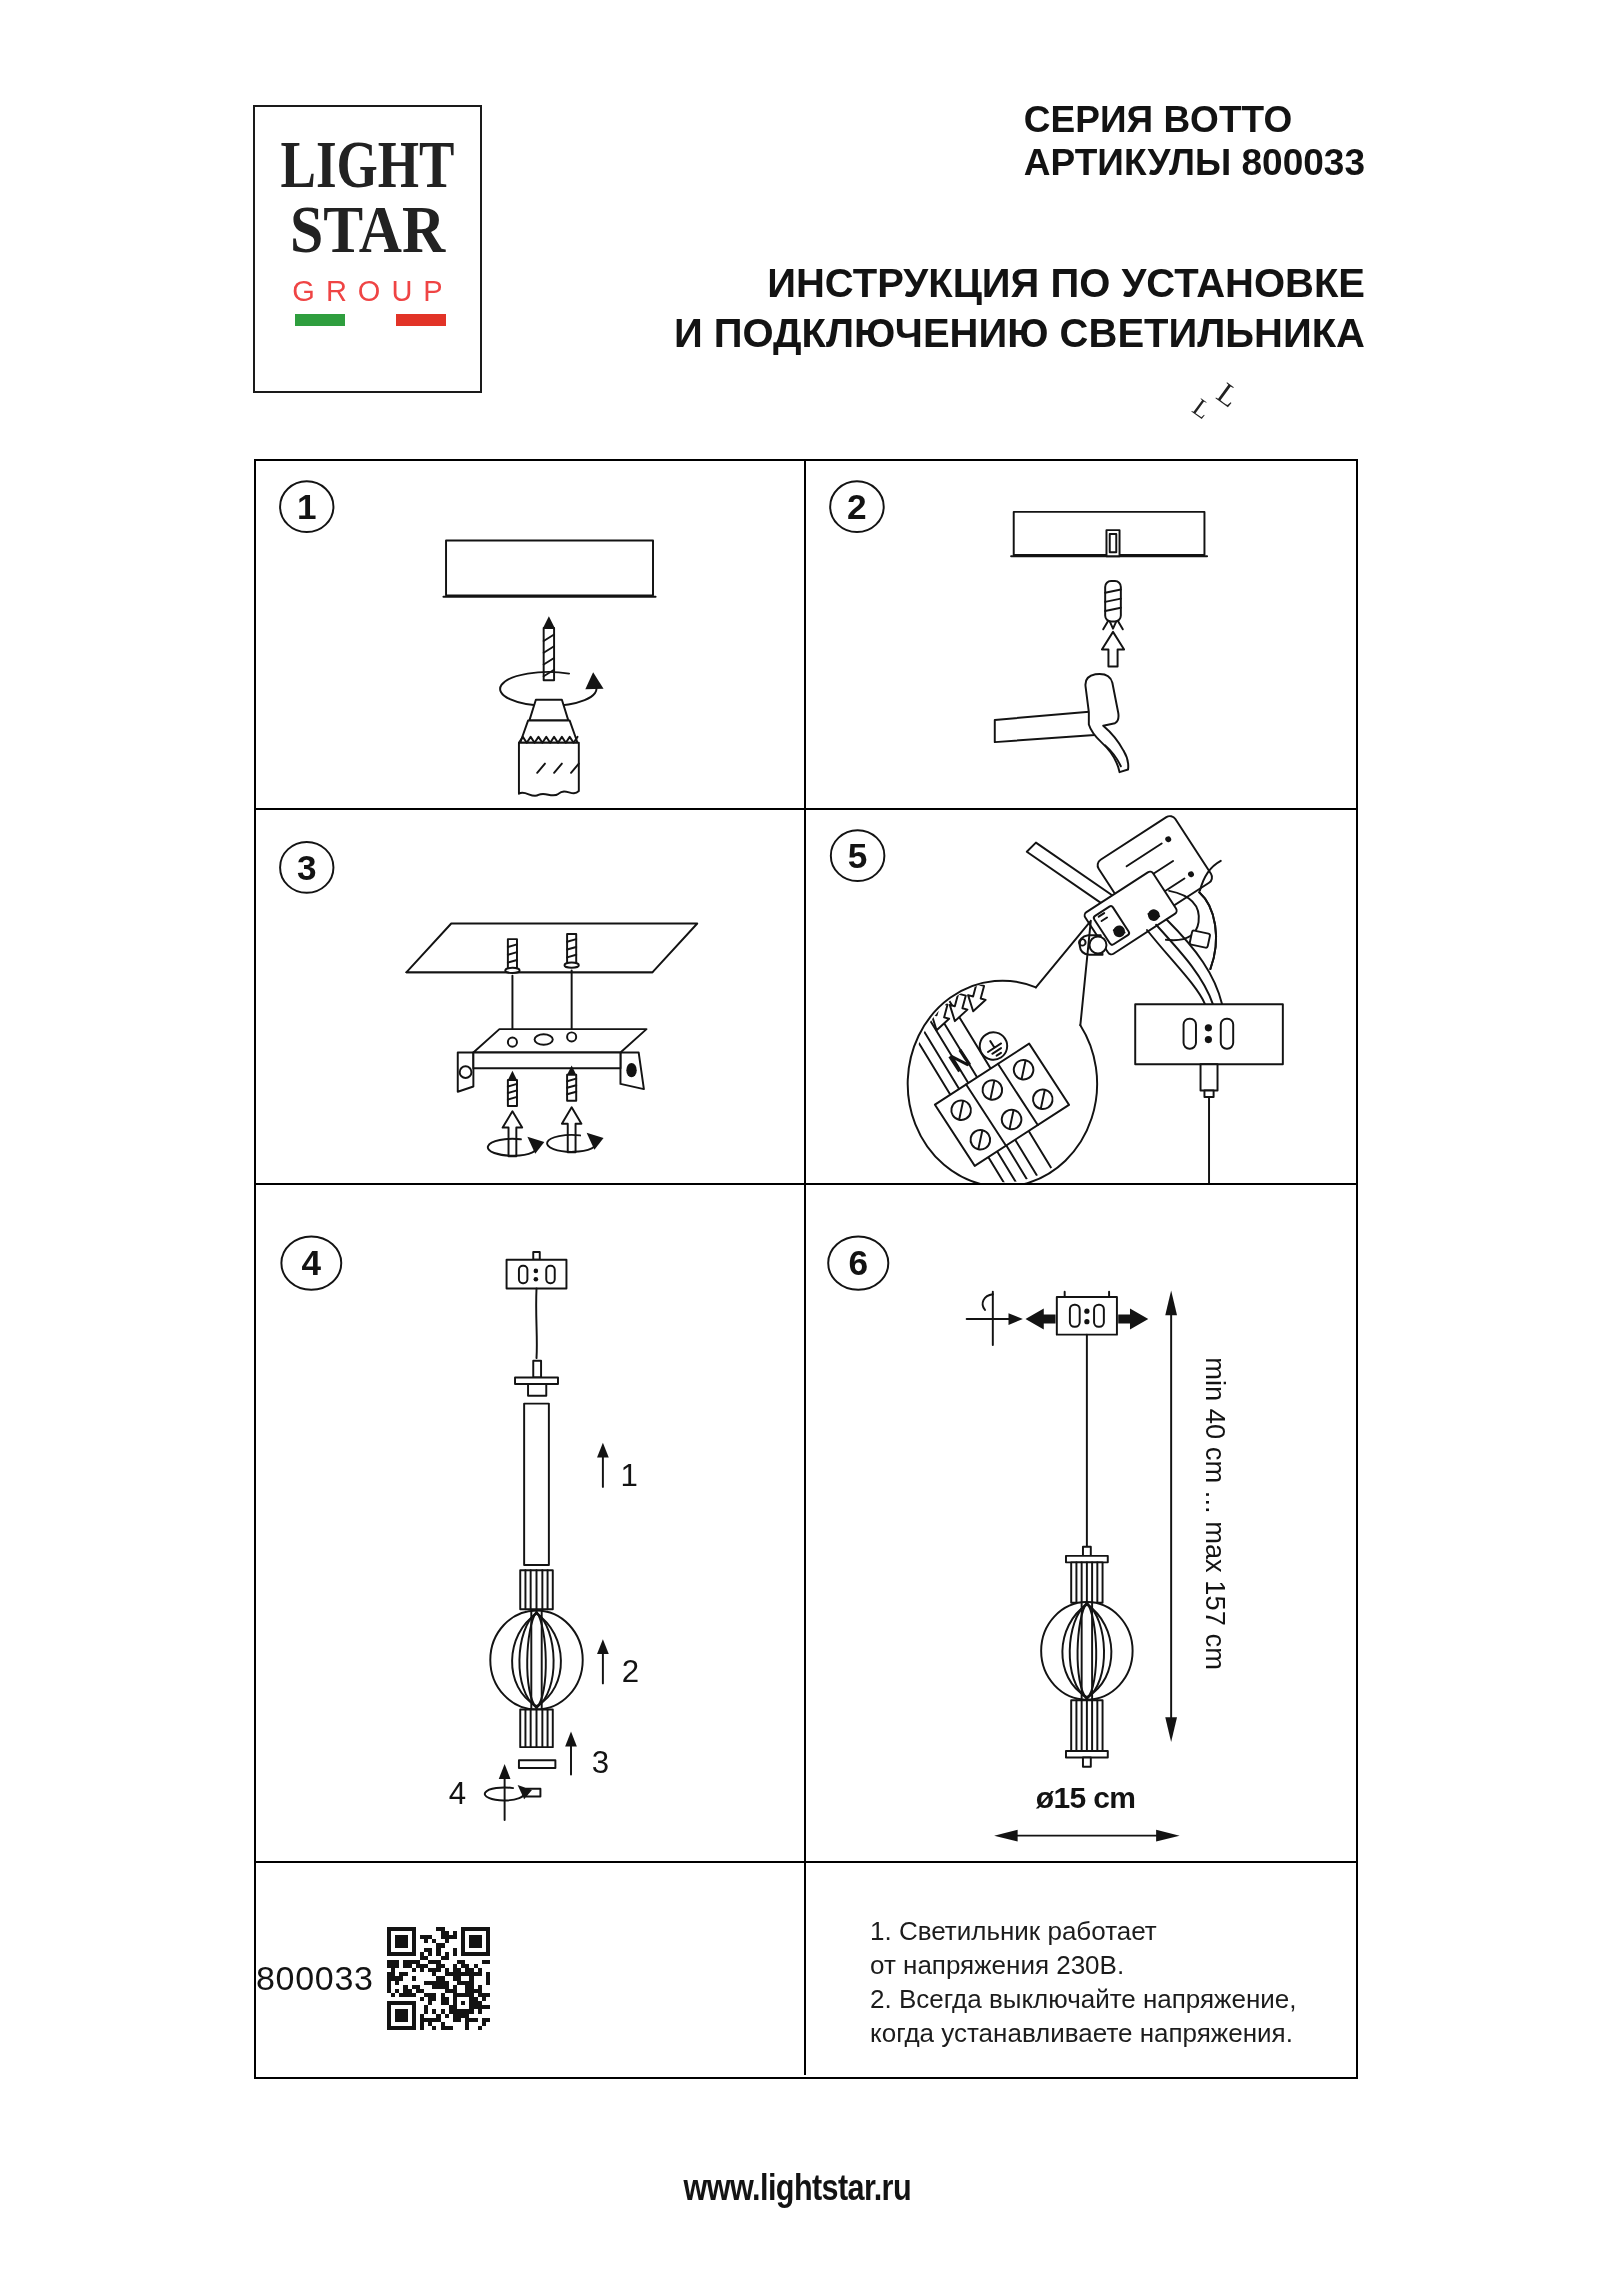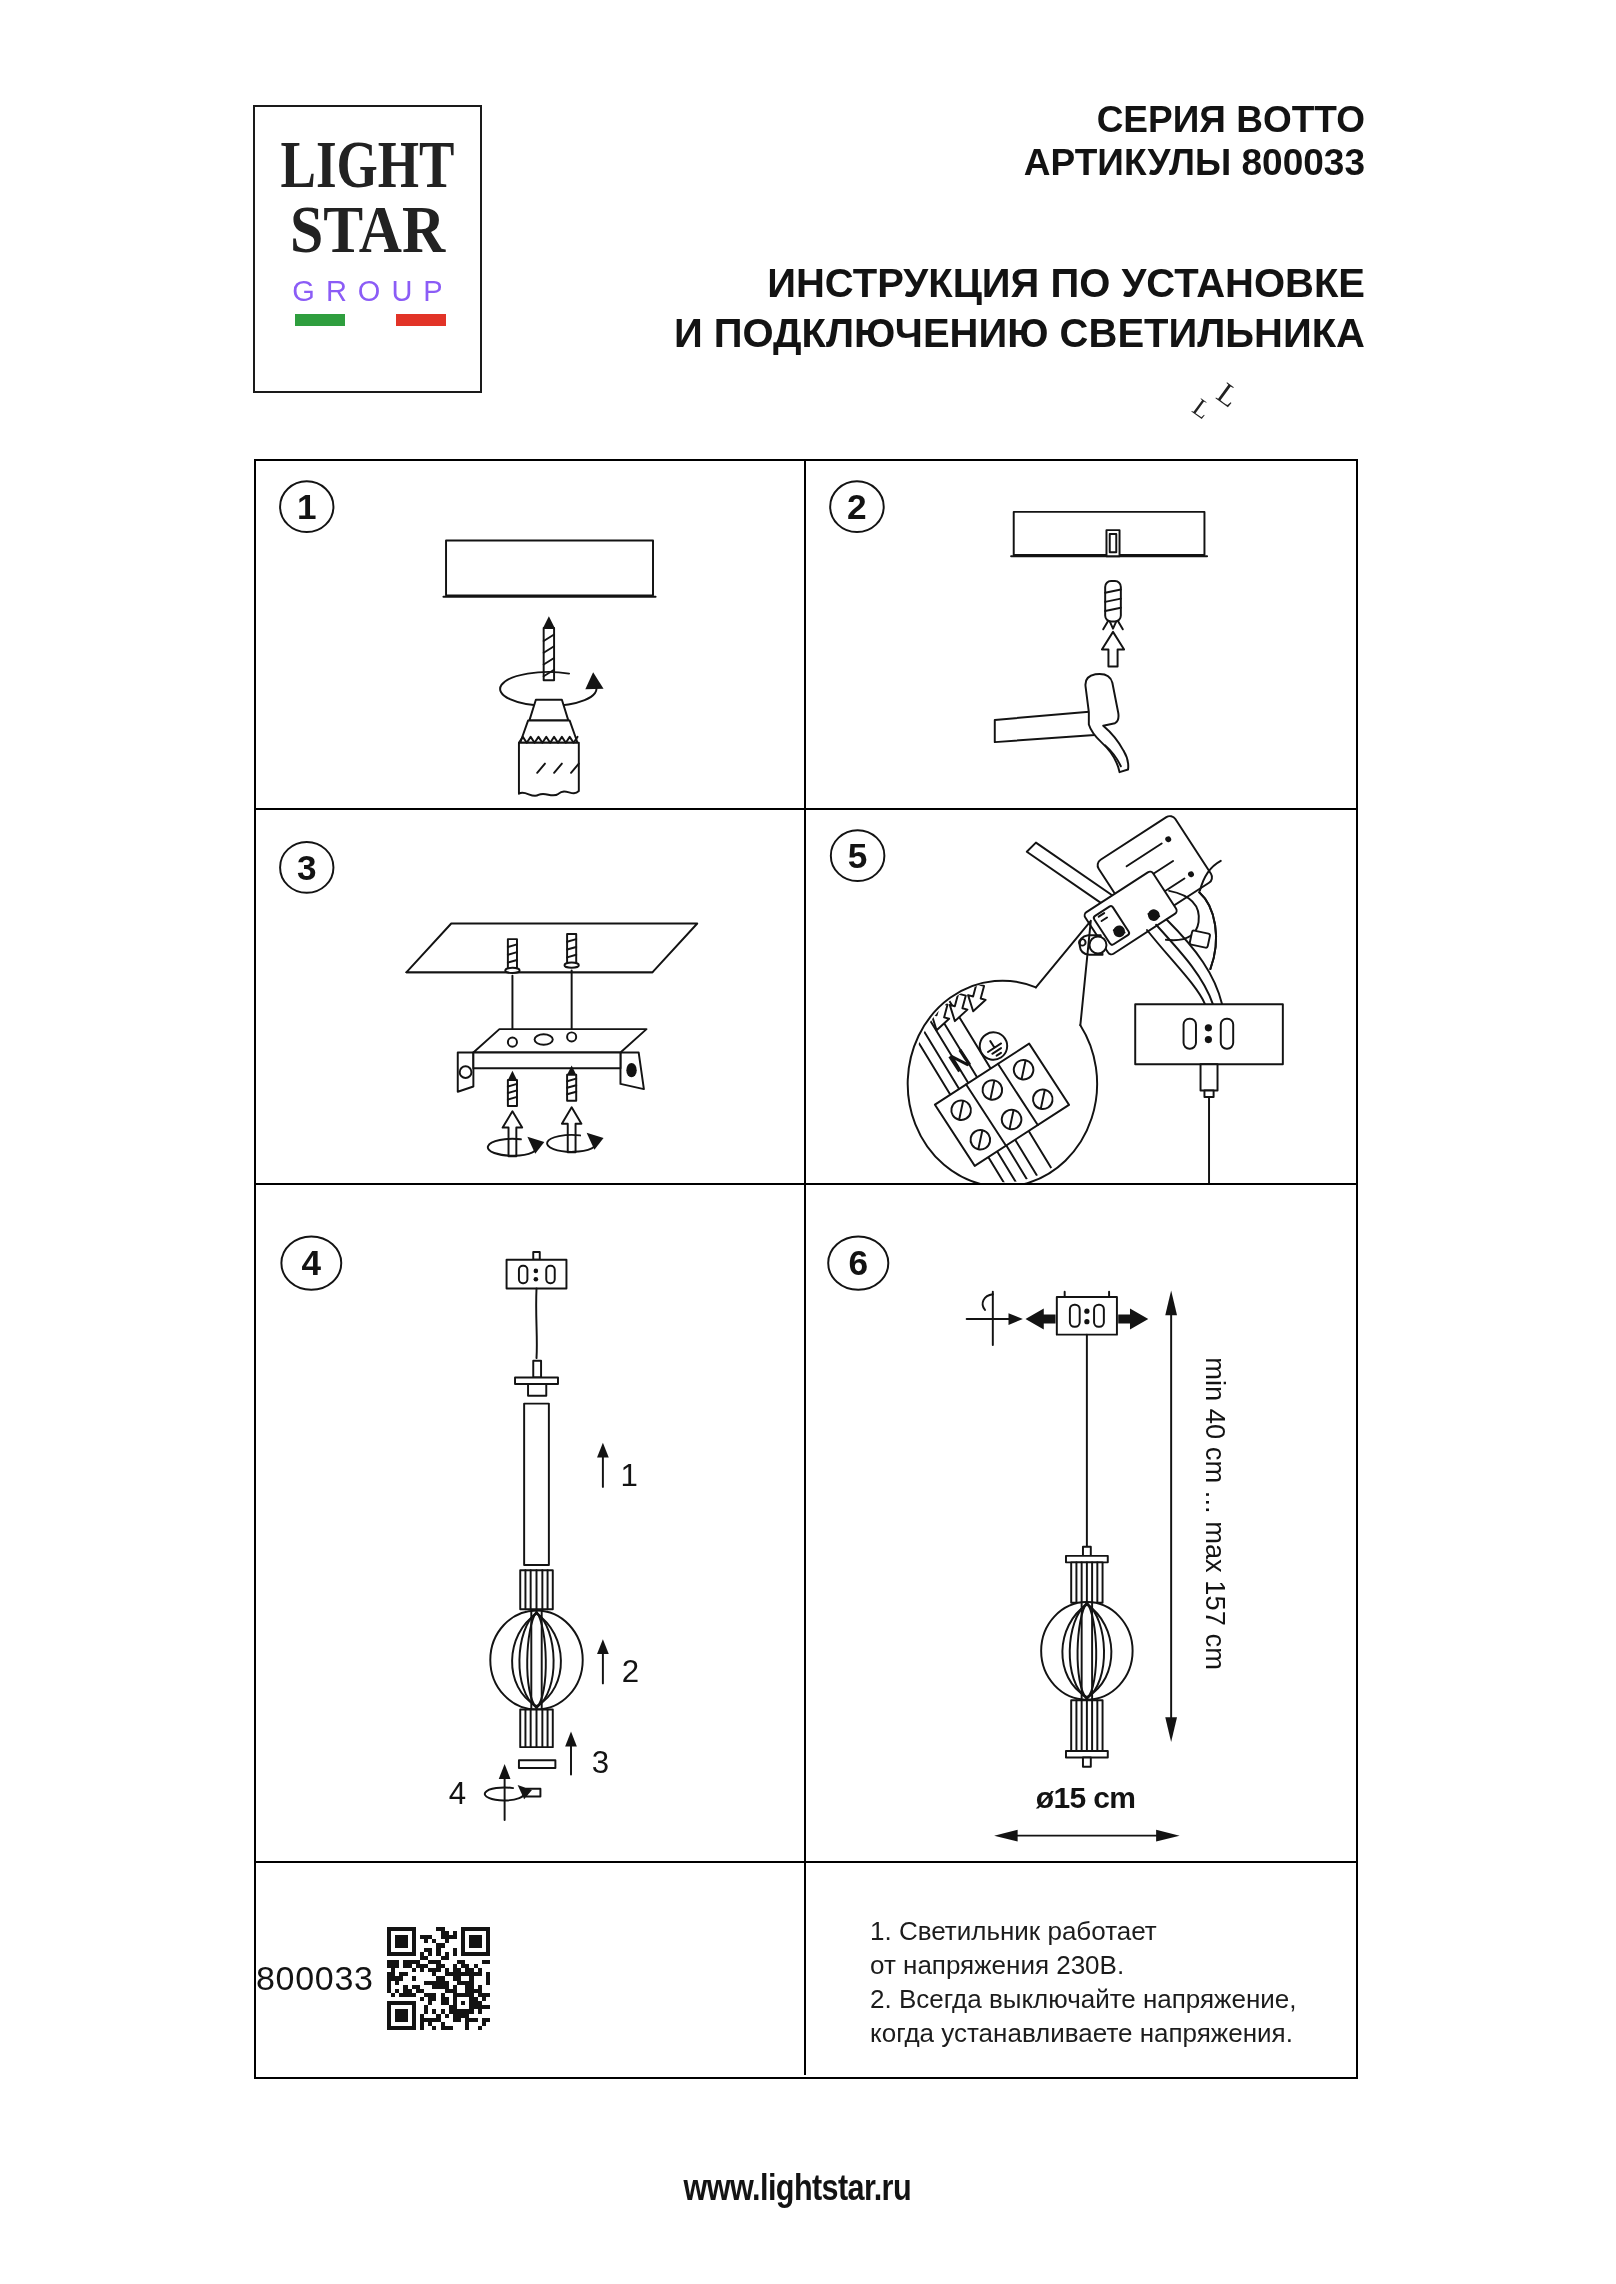--- a/index.html
+++ b/index.html
@@ -5,25 +5,25 @@
   html,body{margin:0;padding:0;background:#e8e8e8;}
   .page{position:relative;width:1616px;height:2284px;background:#ffffff;color:#131313;
         font-family:"Liberation Sans",sans-serif;overflow:hidden;}
   
   .logo-box{position:absolute;left:253px;top:105px;width:229px;height:288px;border:2px solid #1a1a1a;box-sizing:border-box;}
   .logo-light,.logo-star{position:absolute;left:0;width:100%;text-align:center;
         font-family:"Liberation Serif",serif;font-weight:bold;color:#222;}
   .logo-light{top:18px;font-size:68px;transform:scaleX(.78);}
   .logo-star{top:83px;font-size:68px;transform:scaleX(.88);}
   .logo-group{position:absolute;left:0;top:168px;width:100%;text-align:center;
-        font-size:29px;letter-spacing:11px;text-indent:11px;color:#8b5cf6;font-weight:400;}
+        font-size:29px;letter-spacing:11px;text-indent:11px;color:#ef4444;font-weight:400;}
   .logo-flag{position:absolute;left:40px;top:207px;width:151px;height:11.7px;display:flex;}
   .logo-flag span{flex:1;height:100%;}
   
-  .hdr-series{position:absolute;right:251px;top:98px;text-align:right;
+  .hdr-series{position:absolute;right:251px;top:98px;
         font-weight:bold;font-size:37px;line-height:43px;letter-spacing:0px;}
   .hdr-title{position:absolute;right:251px;top:258px;text-align:right;
         font-weight:bold;font-size:40px;line-height:50px;}
   .stray{position:absolute;font-family:"Liberation Serif",serif;color:#222;}
   .stray.s1{left:1194px;top:395px;font-size:25px;transform:rotate(36deg);}
   .stray.s2{left:1219px;top:378px;font-size:30px;transform:rotate(36deg);}
   
   .grid{position:absolute;left:254px;top:459px;width:1104px;height:1620px;box-sizing:border-box;
         border:2.6px solid #000;display:grid;grid-template-columns:550px 550px;
         grid-template-rows:349px 375px 678px 212px;}

